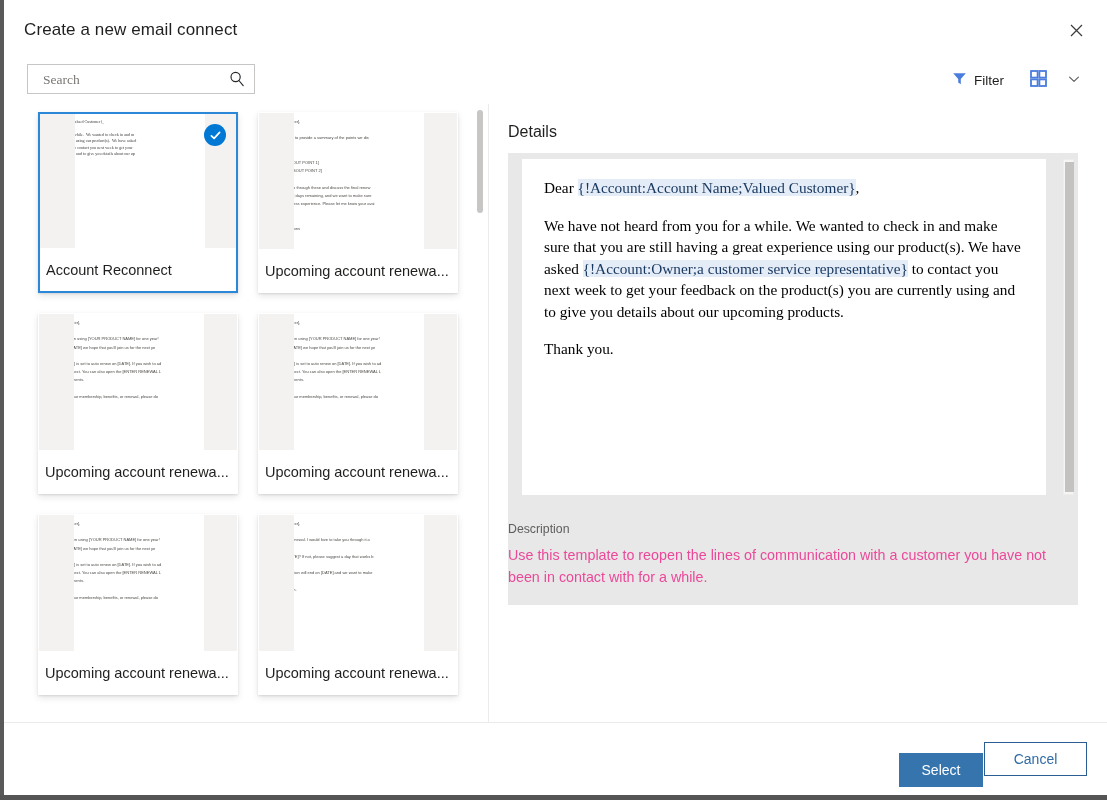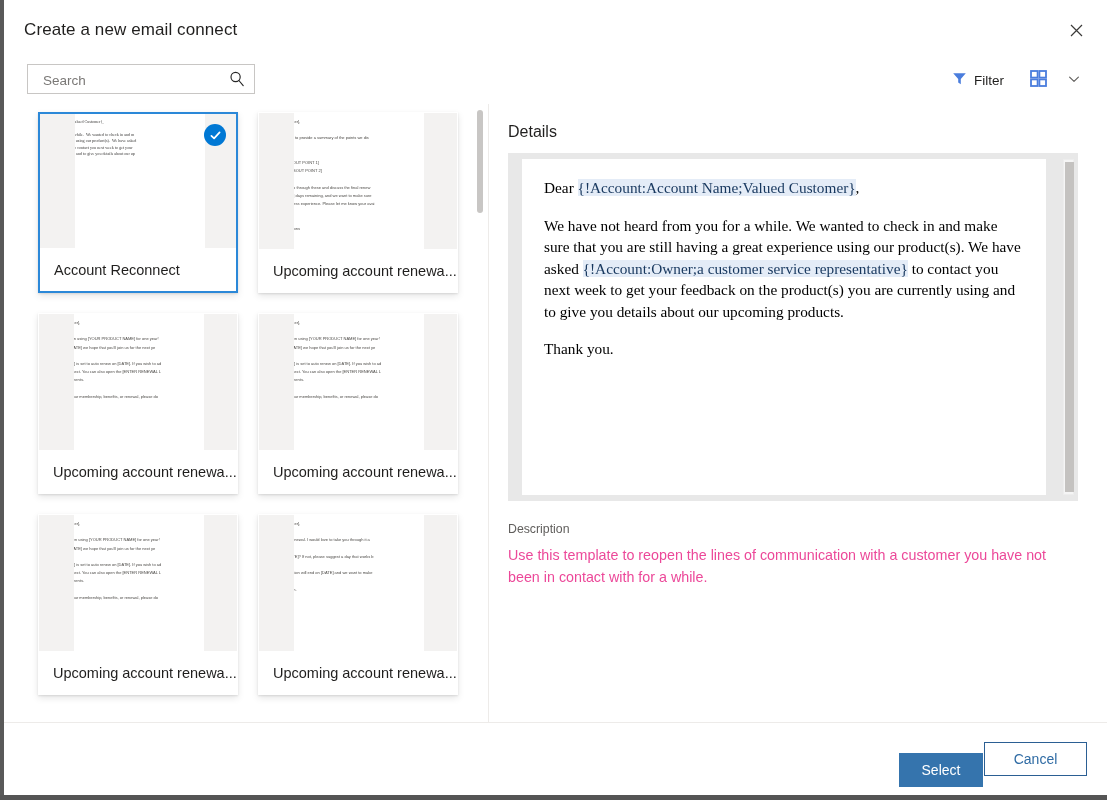--- a/index.html
+++ b/index.html
@@ -69,21 +69,21 @@
     width: 228px; height: 30px;
     border: 1px solid #c8c6c4;
     background: #ffffff;
     box-sizing: border-box;
   }
   .search-input {
     position: absolute;
     left: 13px; top: 0;
     width: 175px; height: 28px;
     border: none; outline: none;
-    font-family: Liberation Sans, sans-serif;
+    font-family: Liberation Serif, serif;
     font-size: 13.5px;
     color: #0369a1;
     background: transparent;
   }
   .search-input::placeholder { color: #7a7876; opacity: 1; }
   .search-icon {
     position: absolute;
     right: 8px; top: 5px;
     width: 18px; height: 18px;
   }
@@ -196,21 +196,21 @@
     line-height: 8.2px;
     color: #4a4845;
   }
   .tpl-label {
     position: absolute;
     left: 0; bottom: 0;
     width: 100%;
     height: 43px;
     display: flex;
     align-items: center;
-    padding-left: 14px;
+    padding-left: 6px;
     box-sizing: border-box;
     font-size: 14.5px;
     color: #201f1e;
     background: #ffffff;
     white-space: nowrap;
     overflow: hidden;
     text-align: center;
   }
   .check-badge {
     position: absolute;
@@ -253,21 +253,21 @@
   .details-heading {
     position: absolute;
     left: 19px; top: 19px;
     font-size: 16px;
     color: #201f1e;
   }
   .preview-frame {
     position: absolute;
     left: 19px; top: 49px;
     width: 570px;
-    height: 348px;
+    height: 452px;
     background: #e8e8e8;
     box-sizing: border-box;
   }
   .preview-page {
     position: absolute;
     left: 14px; top: 6px;
     width: 524px;
     height: 336px;
     background: #ffffff;
     overflow: hidden;

